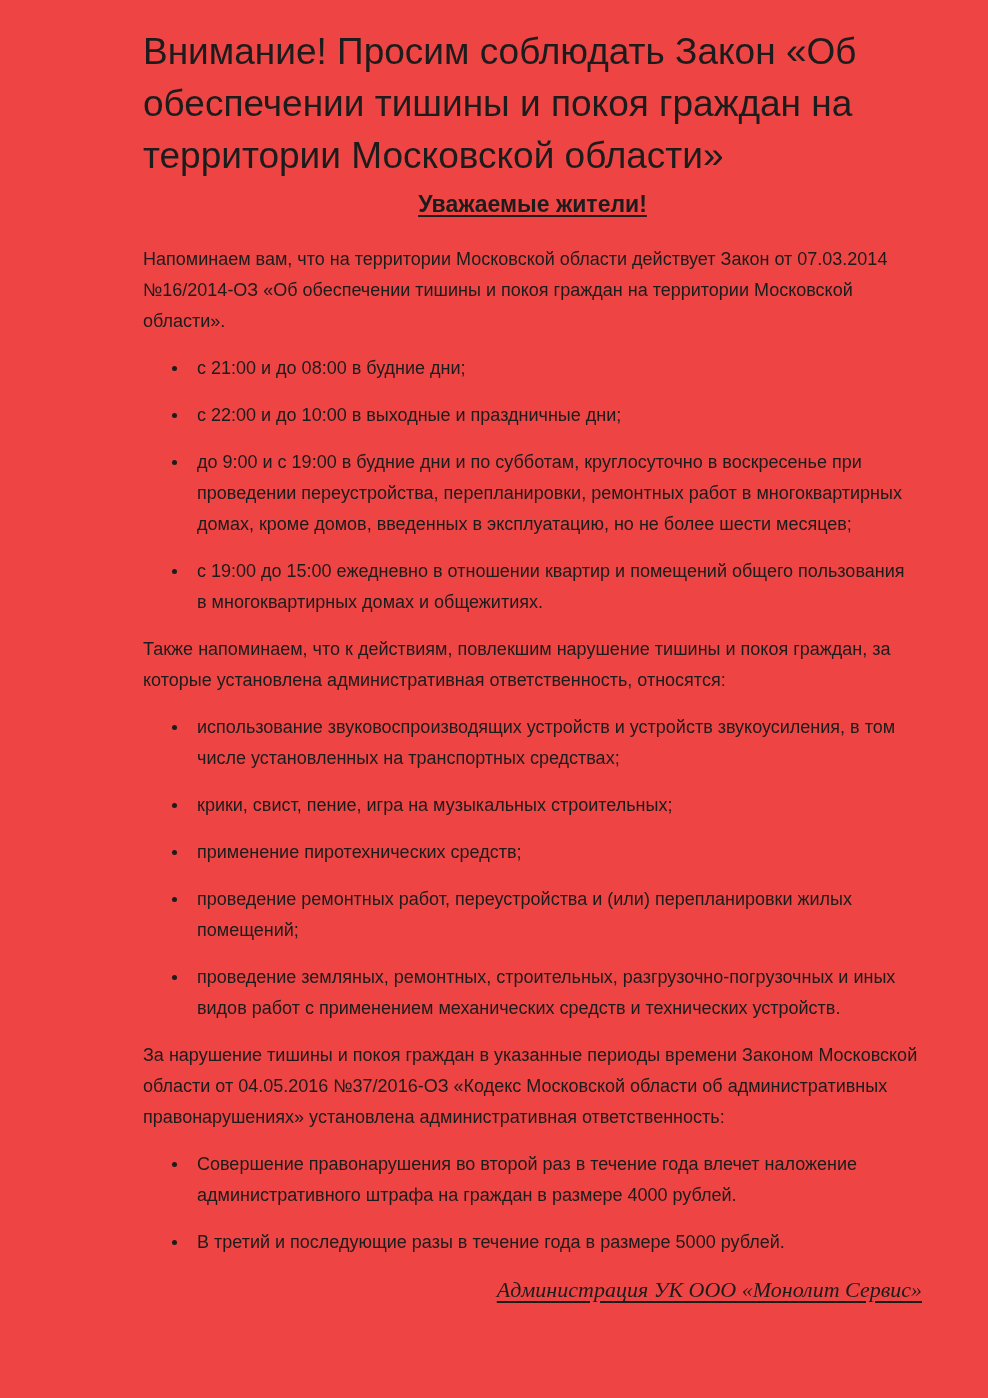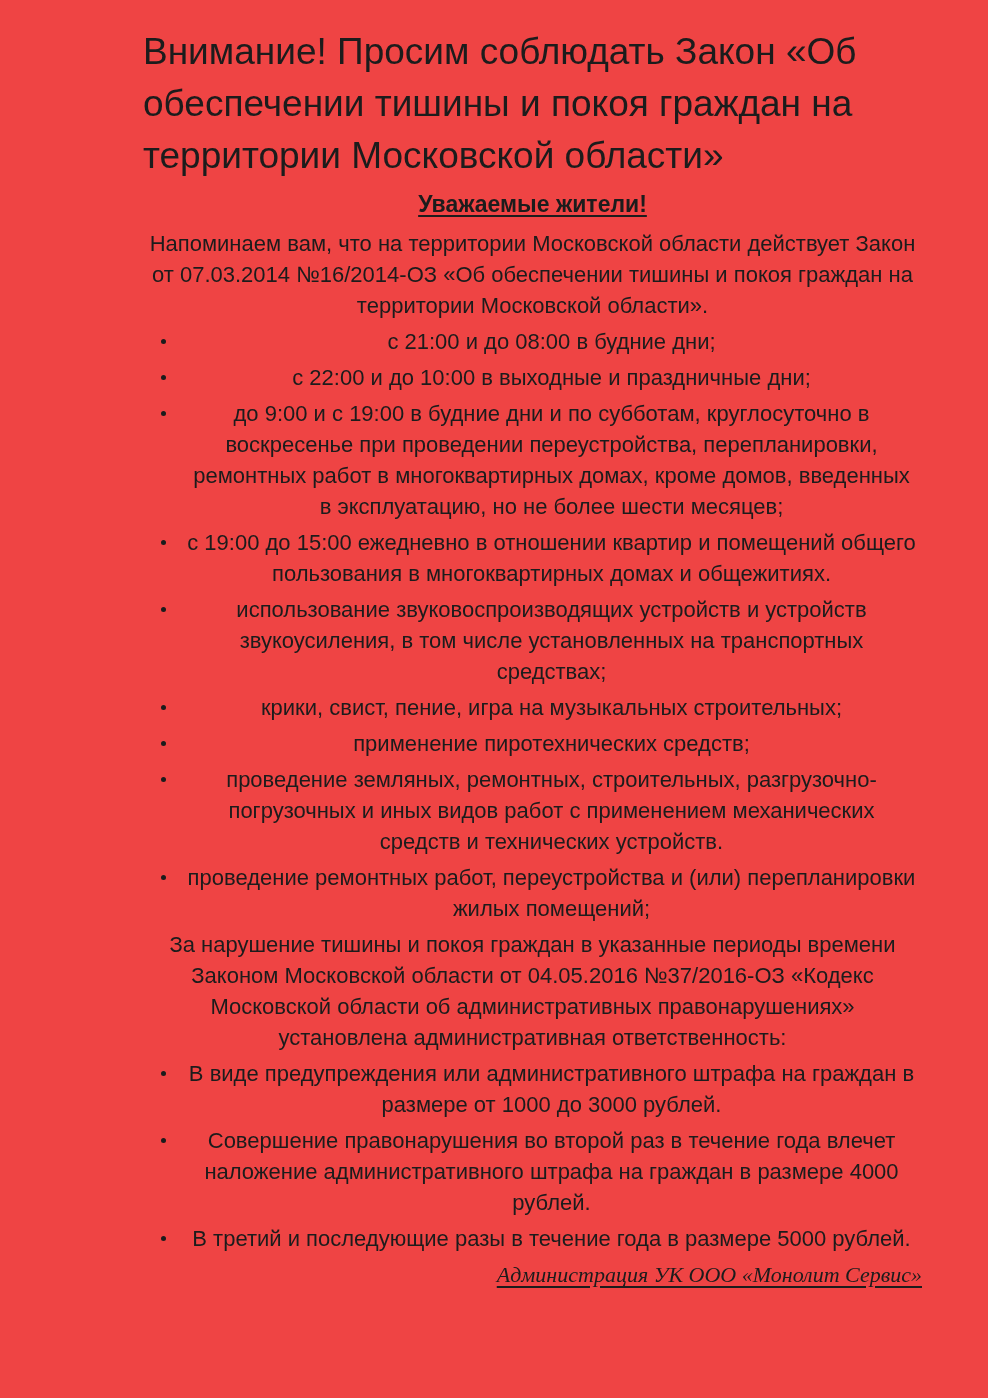--- a/index.html
+++ b/index.html
@@ -23,47 +23,46 @@
   }
   .doc-title {
     margin: 0 0 8px 0;
     font-size: 37px;
     font-weight: 400;
     line-height: 52px;
     letter-spacing: 0px;
     color: #1c1c1c;
   }
   .greeting {
-    margin: 4px 0 10px 0;
+    margin: 4px 0 26px 0;
     text-align: center;
     font-size: 23px;
     font-weight: 700;
     line-height: 28px;
   }
   .greeting .underlined {
     text-decoration: underline;
     text-underline-offset: 3px;
   }
   .body-text {
-    font-size: 22px;
+    font-size: 18px;
     line-height: 31px;
-    text-align: center;
   }
   .body-text p {
     margin: 0;
   }
   ul.bullet-list {
     margin: 0;
     padding: 0;
     list-style: none;
   }
   ul.bullet-list li {
     position: relative;
     padding-left: 38px;
-    margin: 5px;
+    margin: 16px;
   }
   ul.bullet-list li::before {
     content: "";
     position: absolute;
     left: 13px;
     top: 13px;
     width: 5px;
     height: 5px;
     border-radius: 50%;
     background: #1c1c1c;
@@ -97,33 +96,33 @@
     <p>Напоминаем вам, что на территории Московской области действует Закон от 07.03.2014 №16/2014-ОЗ «Об обеспечении тишины и покоя граждан на территории Московской области».</p>
 
 
     <ul class="bullet-list">
         <li>с 21:00 и до 08:00 в будние дни;</li>
         <li>с 22:00 и до 10:00 в выходные и праздничные дни;</li>
         <li>до 9:00 и с 19:00 в будние дни и по субботам, круглосуточно в воскресенье при проведении переустройства, перепланировки, ремонтных работ в многоквартирных домах, кроме домов, введенных в эксплуатацию, но не более шести месяцев;</li>
         <li>с 19:00 до 15:00 ежедневно в отношении квартир и помещений общего пользования в многоквартирных домах и общежитиях.</li>
       </ul>
 
+    <p>Также напоминаем, что к действиям, повлекшим нарушение тишины и покоя граждан, за которые установлена административная ответственность, относятся:</p>
 
     <ul class="bullet-list">
         <li>использование звуковоспроизводящих устройств и устройств звукоусиления, в том числе установленных на транспортных средствах;</li>
         <li>крики, свист, пение, игра на музыкальных строительных;</li>
         <li>применение пиротехнических средств;</li>
+        <li>проведение ремонтных работ, переустройства и (или) перепланировки жилых помещений;</li>
         <li>проведение земляных, ремонтных, строительных, разгрузочно-погрузочных и иных видов работ с применением механических средств и технических устройств.</li>
-        <li>проведение ремонтных работ, переустройства и (или) перепланировки жилых помещений;</li>
       </ul>
 
     <p>За нарушение тишины и покоя граждан в указанные периоды времени Законом Московской области от 04.05.2016 №37/2016-ОЗ «Кодекс Московской области об административных правонарушениях» установлена административная ответственность:</p>
 
     <ul class="bullet-list">
-        <li>В виде предупреждения или административного штрафа на граждан в размере от 1000 до 3000 рублей.</li>
         <li>Совершение правонарушения во второй раз в течение года влечет наложение административного штрафа на граждан в размере 4000 рублей.</li>
         <li>В третий и последующие разы в течение года в размере 5000 рублей.</li>
       </ul>
 
   </div>
 
   <div class="signature">
     <span class="underlined">Администрация УК ООО «Монолит Сервис»</span>
   </div>
 

